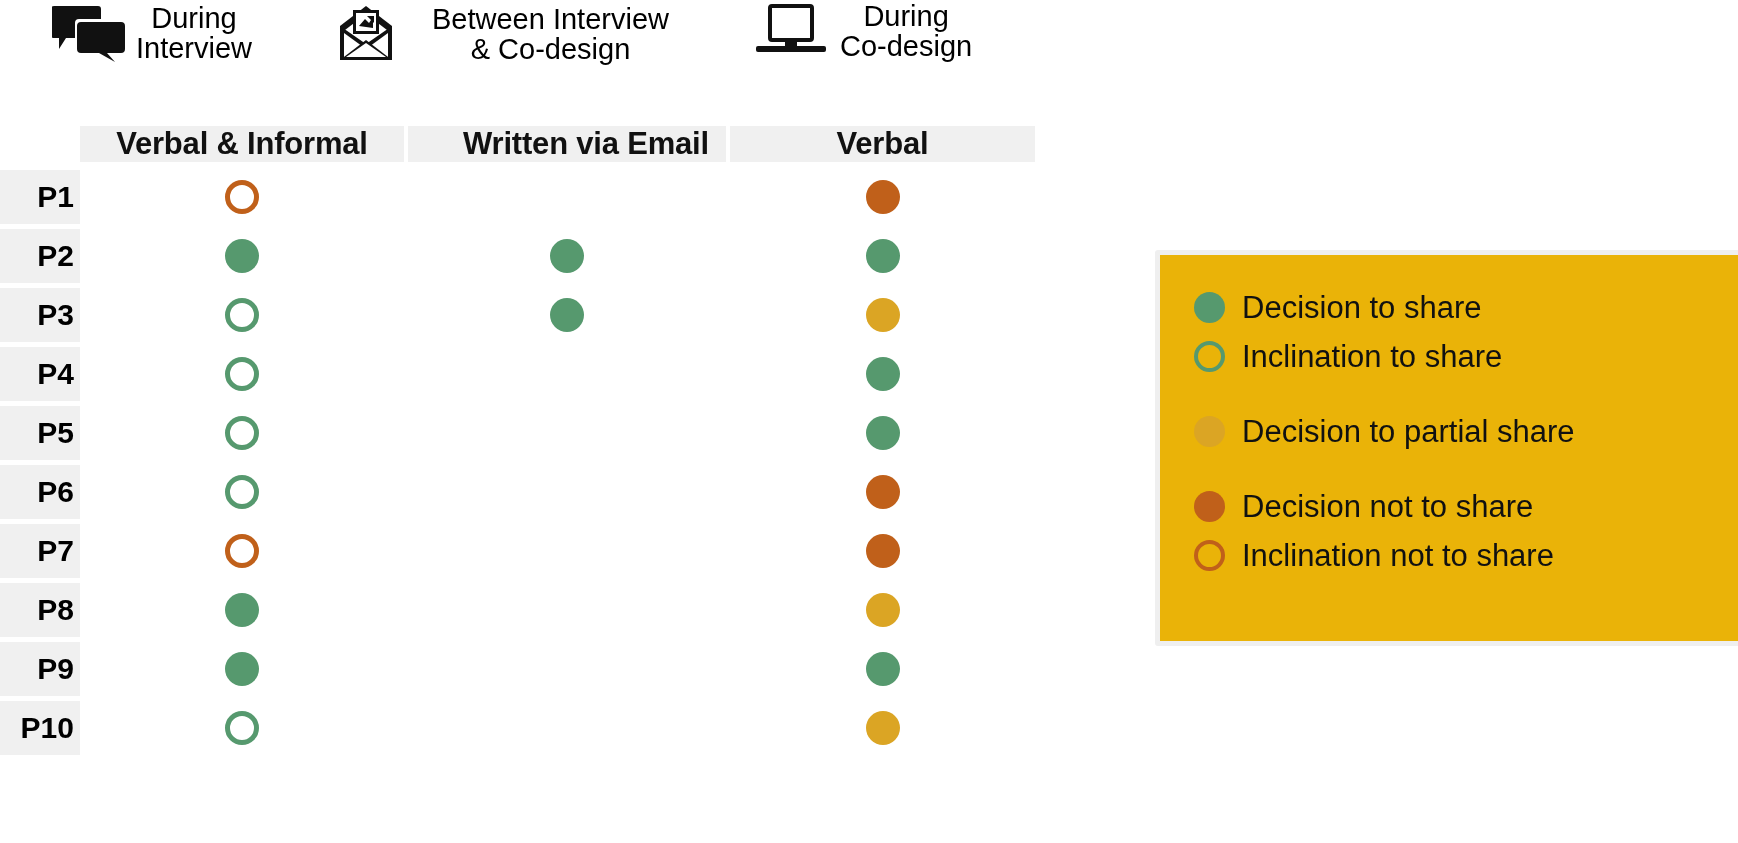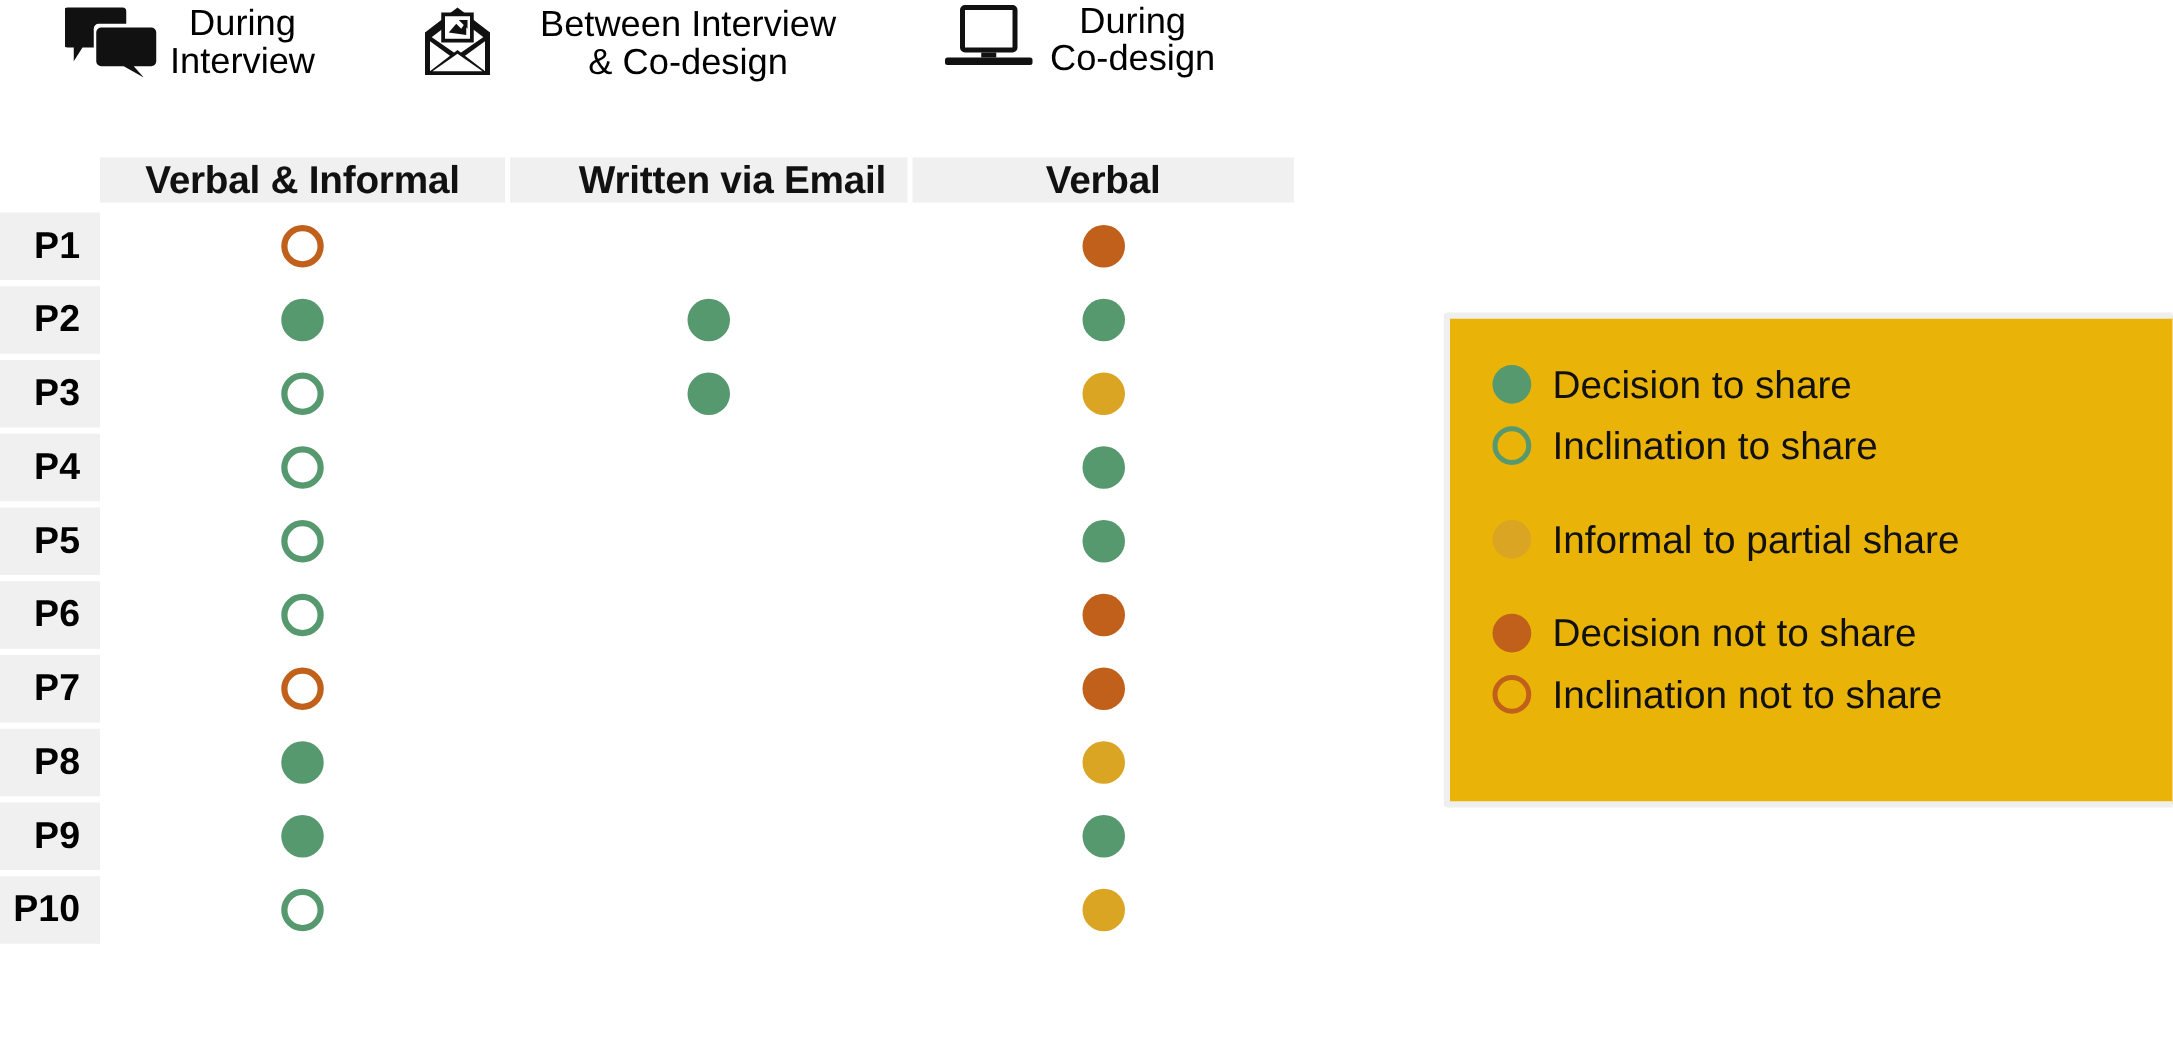--- a/index.html
+++ b/index.html
@@ -35,21 +35,21 @@
     color: #111; letter-spacing: -0.2px; margin-top: 28px;
   }
   .hdr-cell.c0 { flex: 0 0 324px; margin-right: 4px; }
   .hdr-cell.c1 { flex: 0 0 318px; margin-right: 4px; padding-left: 38px; }
   .hdr-cell.c2 { flex: 0 0 305px; }
 
   .data-row { display: flex; height: 59px; align-items: center; }
   .row-label {
     width: 80px; flex: 0 0 80px; height: 54px; background: #F0F0F0;
     display: flex; align-items: center; justify-content: flex-end;
-    padding-right: 16px; font-size: 30px; font-weight: bold; color: #000;
+    padding-right: 6px; font-size: 30px; font-weight: bold; color: #000;
   }
   .cell { display: flex; align-items: center; justify-content: center; height: 59px; }
   .cell.c0 { flex: 0 0 324px; margin-right: 4px; }
   .cell.c1 { flex: 0 0 318px; margin-right: 4px; }
   .cell.c2 { flex: 0 0 305px; }
 
   .dot { width: 34px; height: 34px; border-radius: 50%; display: block; }
   .dot.hollow { background: transparent; border-style: solid; border-width: 5px; }
   .dot.empty { visibility: hidden; }
 
@@ -256,21 +256,21 @@
             <span class="legend-text">Decision to share</span>
           </div>
           <div class="legend-item">
             <span class="legend-swatch hollow" style="border-color: rgb(86, 153, 110);"></span>
             <span class="legend-text">Inclination to share</span>
           </div>
         </div>
         <div class="legend-group">
           <div class="legend-item">
             <span class="legend-swatch" style="background: rgb(219, 165, 36);"></span>
-            <span class="legend-text">Informal to partial share</span>
+            <span class="legend-text">Decision to partial share</span>
           </div>
         </div>
         <div class="legend-group">
           <div class="legend-item">
             <span class="legend-swatch" style="background: rgb(192, 96, 26);"></span>
             <span class="legend-text">Decision not to share</span>
           </div>
           <div class="legend-item">
             <span class="legend-swatch hollow" style="border-color: rgb(192, 96, 26);"></span>
             <span class="legend-text">Inclination not to share</span>

